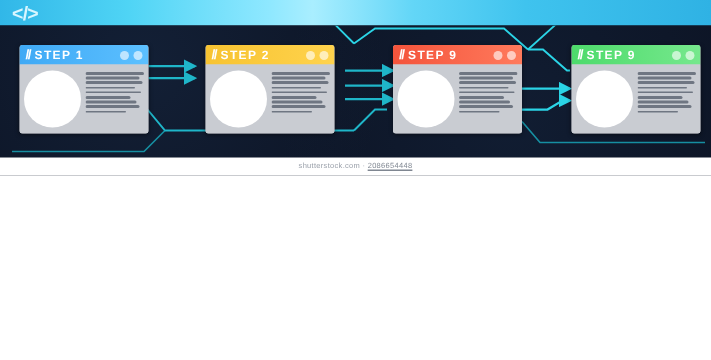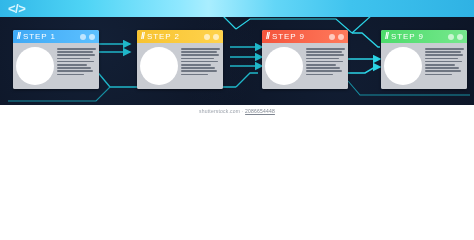--- a/index.html
+++ b/index.html
@@ -57,21 +57,21 @@
     display:flex;align-items:center;
     padding:0 4px;
     position:relative;
   }
   .slashes{
     font-size:9px;font-weight:700;color:#ffffff;
     margin-right:3px;line-height:13px;
     letter-spacing:-1px;
   }
   .step-label{
-    font-size:8px;font-weight:400;color:#ffffff;
+    font-size:8px;font-weight:700;color:#ffffff;
     letter-spacing:.9px;line-height:13px;
     white-space:nowrap;
   }
   .dots{position:absolute;right:4px;top:3.5px;display:flex;gap:3px;}
   .dot{width:6px;height:6px;border-radius:50%;background:rgba(255,255,255,.62);}
 
   .card-body{
     position:relative;height:46px;
     background:#c9ccd2;
     padding:3px;

